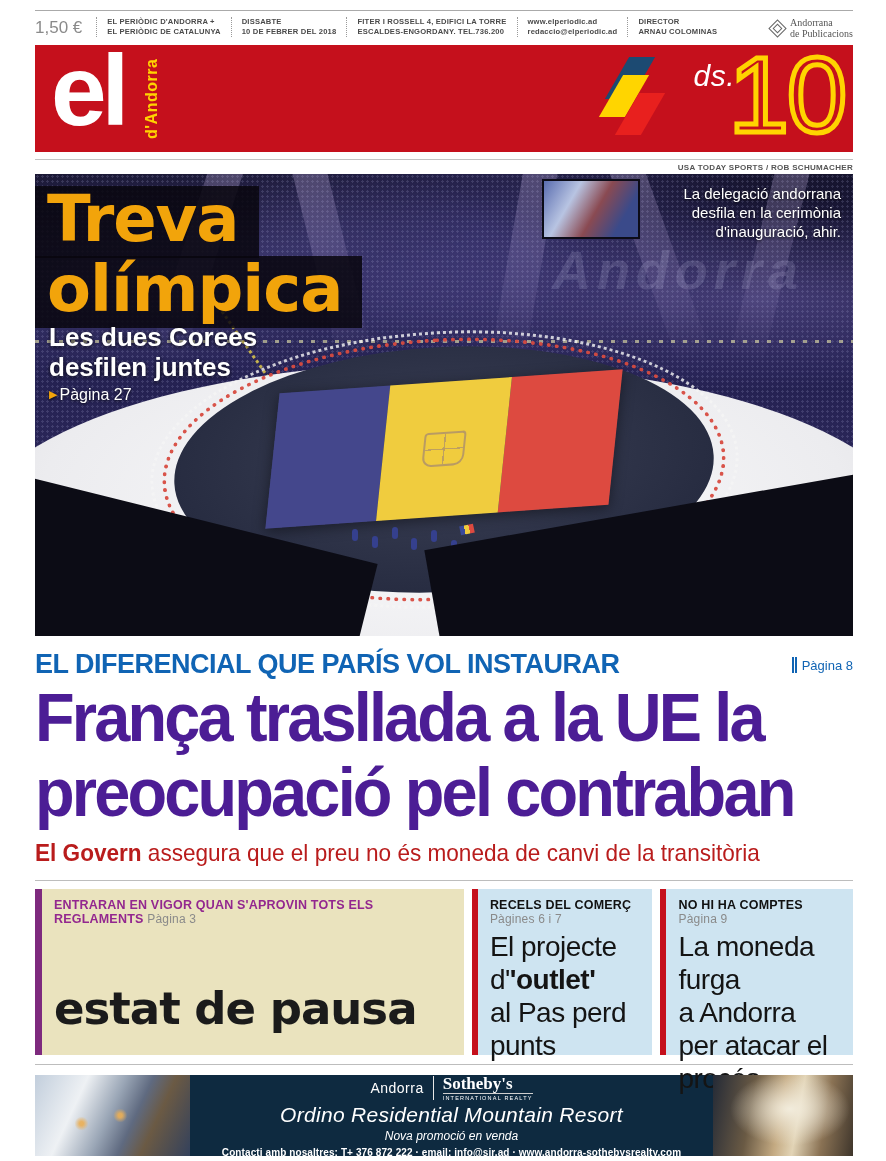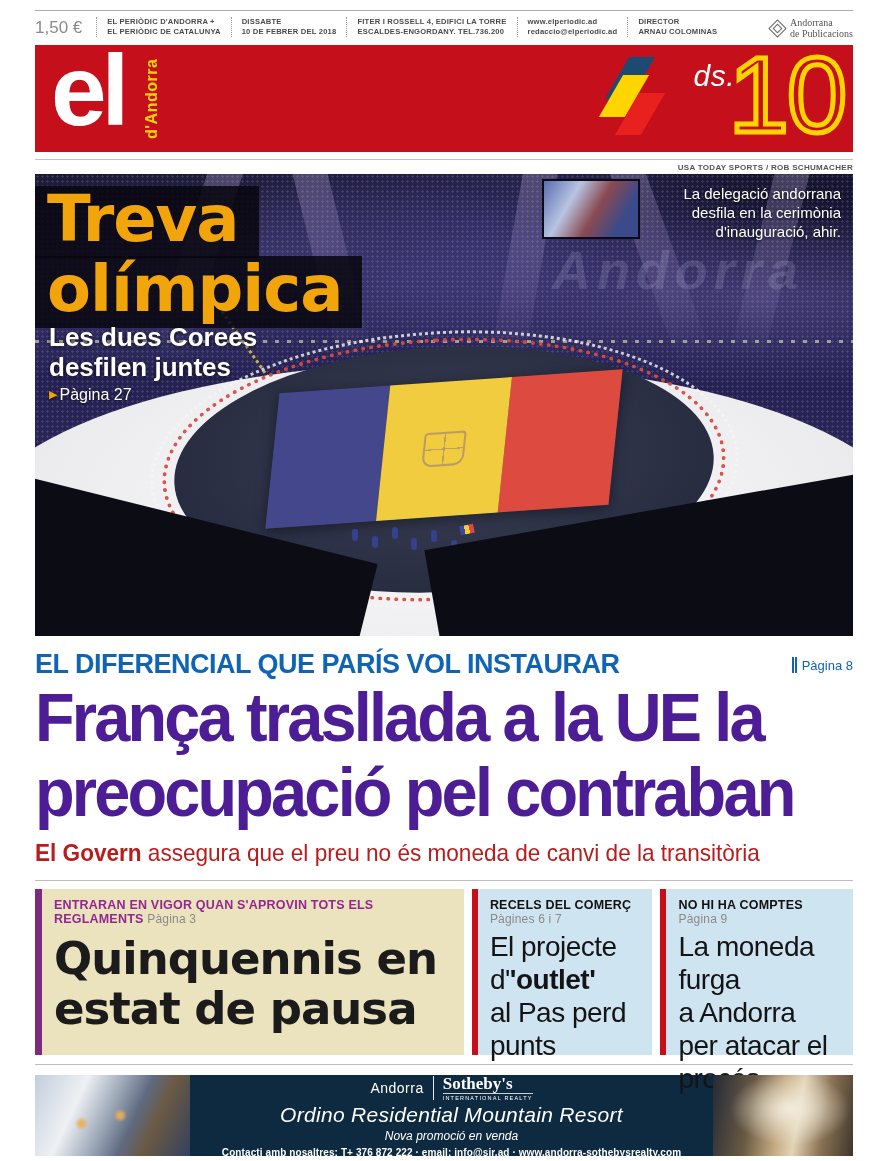--- a/index.html
+++ b/index.html
@@ -271,21 +271,21 @@
 
   <div class="rule r1"></div>
 
   <section class="boxes">
     <article class="box box-left">
       <div class="bk bk-purple">
         <span>ENTRARAN EN VIGOR QUAN S'APROVIN TOTS ELS REGLAMENTS</span>
         <span class="pg">Pàgina 3</span>
       </div>
       <h2>
-        <span>Quinquennis en</span><br>
+        <br>
         <span>estat de pausa</span>
       </h2>
     </article>
 
     <article class="box box-mid">
       <div class="bk bk-black">
         <span>RECELS DEL COMERÇ</span>
         <span class="pg">Pàgines 6 i 7</span>
       </div>
       <div class="bh">

